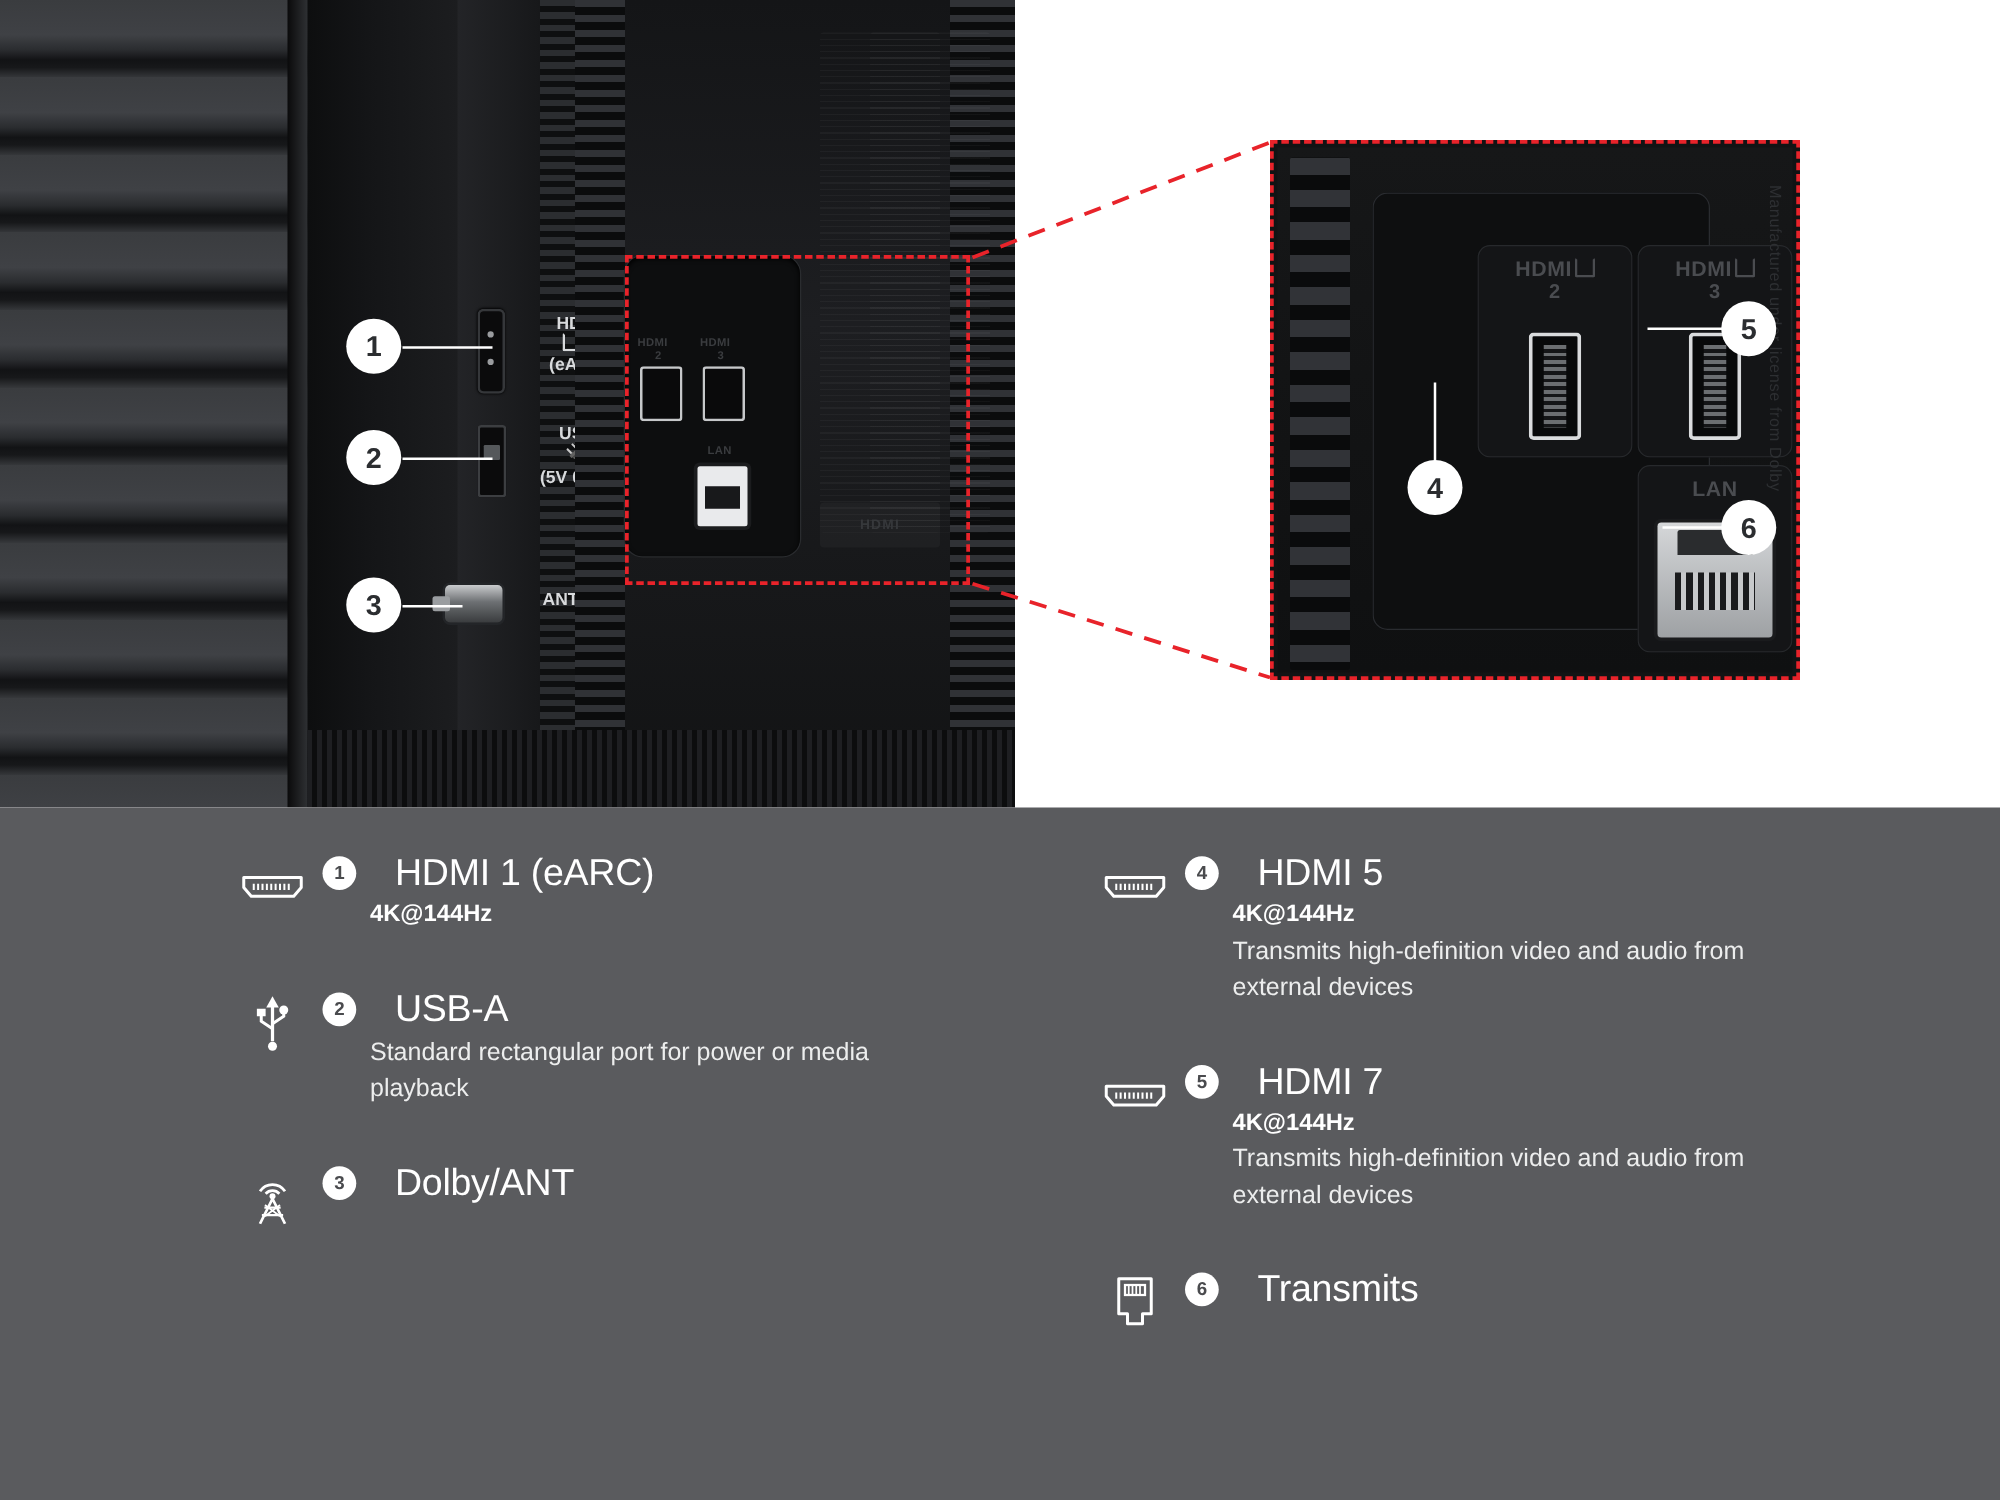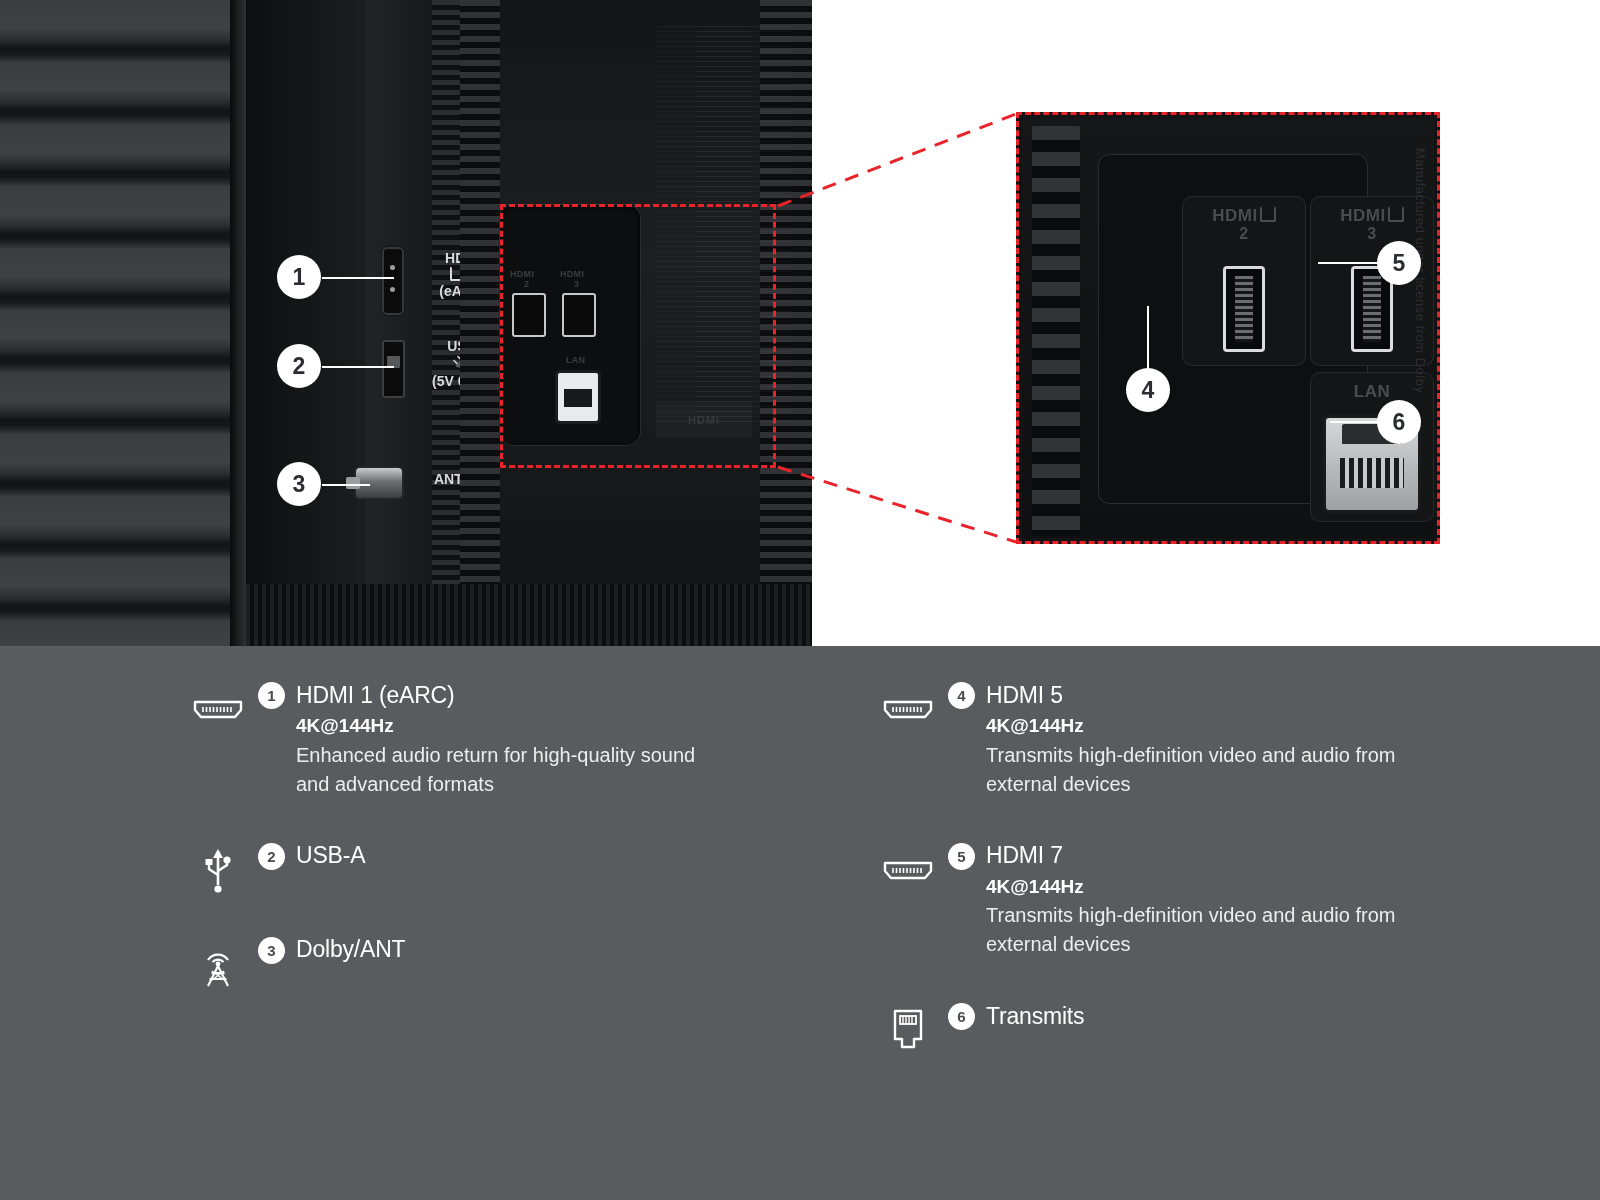--- a/index.html
+++ b/index.html
@@ -317,24 +317,25 @@
   .badge{
     width:27px;height:27px;border-radius:50%;
     background:#ffffff;color:#4a4b4e;
     font-size:15px;font-weight:700;
     display:flex;align-items:center;justify-content:center;
     margin-right:11px;
     flex: 0 0 auto;
   }
   .legend-title{
     color:#ffffff;
-    font-size:23px;
+    font-size:30px;
     font-weight:400;
     letter-spacing:-0.2px;
     line-height:1.1;
+    margin-left:20px;
   }
   .legend-spec{
     color:#ffffff;
     font-size:19px;
     font-weight:700;
     margin-left:38px;
     line-height:1.35;
     margin-bottom:2px;
   }
   .legend-desc{
@@ -501,41 +502,41 @@
                 <line x1="39" y1="11" x2="39" y2="16"></line>
               </g>
             </svg>
           </div>
           <div class="legend-body">
             <div class="legend-head">
               <div class="badge">1</div>
               <div class="legend-title">HDMI 1 (eARC)</div>
             </div>
             <div class="legend-spec">4K@144Hz</div>
-            <div class="legend-desc">Enhanced audio return for high-quality sound and advanced formats</div>
           </div>
         </div>
 
         <div class="legend-item" style="margin-top:18px;">
           <div class="legend-icon ico">
             <svg width="32" height="50" viewBox="0 0 32 50" fill="none">
               <path d="M16 4 L21 13 H11 Z" fill="#ffffff"></path>
               <line x1="16" y1="12" x2="16" y2="40" stroke="#ffffff" stroke-width="2.6"></line>
               <circle cx="16" cy="44" r="3.6" fill="#ffffff"></circle>
               <path d="M16 30 L7 24 V19" stroke="#ffffff" stroke-width="2.4" fill="none"></path>
               <rect x="3.5" y="14" width="7" height="6" fill="#ffffff"></rect>
               <path d="M16 26 L25 20 V17" stroke="#ffffff" stroke-width="2.4" fill="none"></path>
               <circle cx="25" cy="15" r="3.6" fill="#ffffff"></circle>
             </svg>
           </div>
           <div class="legend-body">
             <div class="legend-head">
               <div class="badge">2</div>
               <div class="legend-title">USB-A</div>
             </div>
+            <div class="legend-desc">Standard rectangular port for power or media playback</div>
           </div>
         </div>
 
         <div class="legend-item" style="margin-top:18px;">
           <div class="legend-icon ico">
             <svg width="44" height="48" viewBox="0 0 44 48" fill="none" stroke="#ffffff" stroke-width="2.2">
               <path d="M12 20 a12 12 0 0 1 20 0" fill="none"></path>
               <path d="M16.5 22 a7.5 7.5 0 0 1 11 0" fill="none"></path>
               <circle cx="22" cy="24" r="2.4" fill="#ffffff" stroke="none"></circle>
               <path d="M22 26 L12 46 M22 26 L32 46" fill="none"></path>

